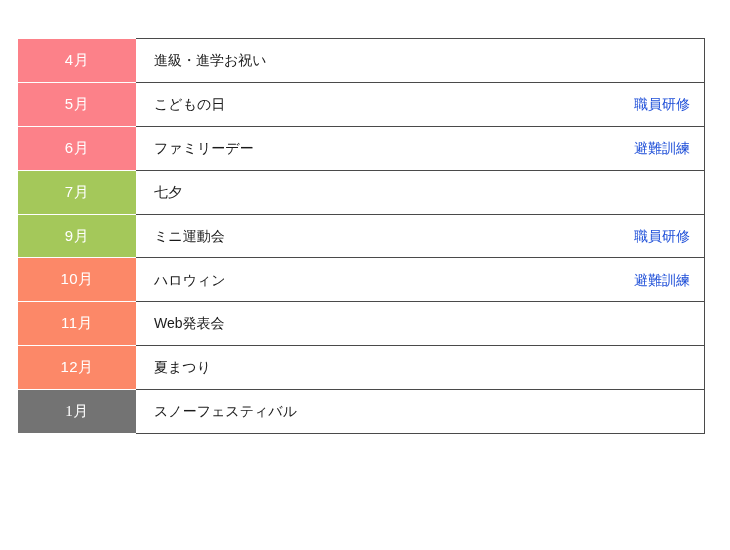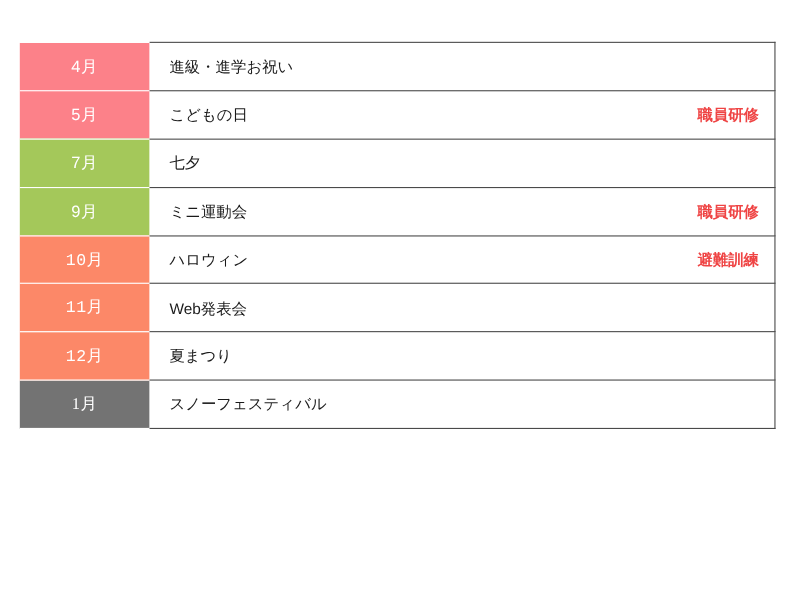--- a/index.html
+++ b/index.html
@@ -61,29 +61,29 @@
     width: 100%;
   }
   .event-name {
     font-size: 14px;
     color: #1a1a1a;
     line-height: 1.2;
     white-space: pre;
   }
   .event-note {
     font-size: 14px;
-    color: #ef4444;
-    font-weight: bold;
+    color: #1d4ed8;
+    font-weight: normal;
     line-height: 1.2;
     white-space: pre;
   }
   
   .g-spring { background: #FC8189; }
   .g-summer { background: #A4C85A; text-align: center; }
-  .g-autumn { background: #FC8868; font-family: Liberation Mono, monospace; }
+  .g-autumn { background: #FC8868; }
   .g-winter { background: #737373; font-family: Liberation Serif, serif; }
 </style>
 </head>
 <body>
 
 <div id="page">
   <table class="schedule-table">
     <tbody>
         <tr>
           <td class="month-cell g-spring">4月</td>
@@ -93,20 +93,29 @@
               <span class="event-note"></span>
             </div>
           </td>
         </tr>
         <tr>
           <td class="month-cell g-spring">5月</td>
           <td class="event-cell">
             <div class="event-inner">
               <span class="event-name">こどもの日</span>
               <span class="event-note">職員研修</span>
+            </div>
+          </td>
+        </tr>
+        <tr>
+          <td class="month-cell g-spring">6月</td>
+          <td class="event-cell">
+            <div class="event-inner">
+              <span class="event-name">ファミリーデー</span>
+              <span class="event-note">避難訓練</span>
             </div>
           </td>
         </tr>
         <tr>
           <td class="month-cell g-summer">7月</td>
           <td class="event-cell">
             <div class="event-inner">
               <span class="event-name">七夕</span>
               <span class="event-note"></span>
             </div>

